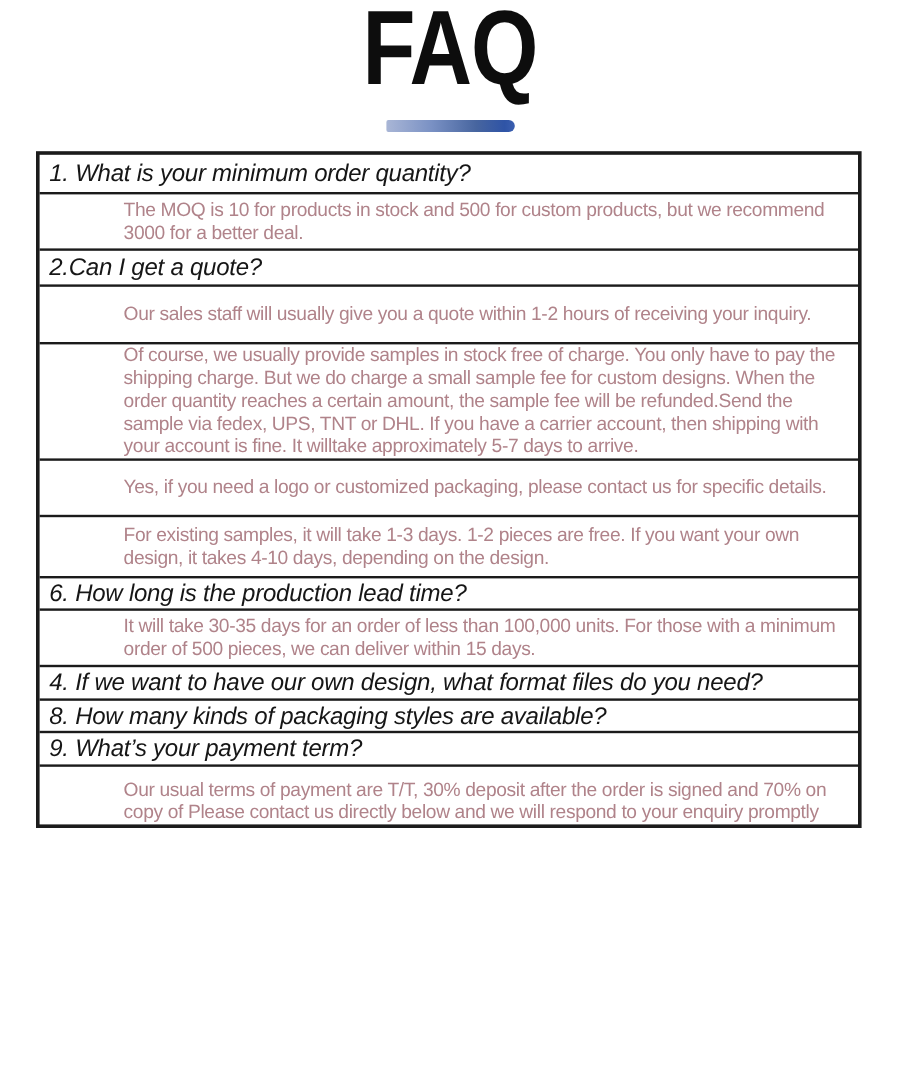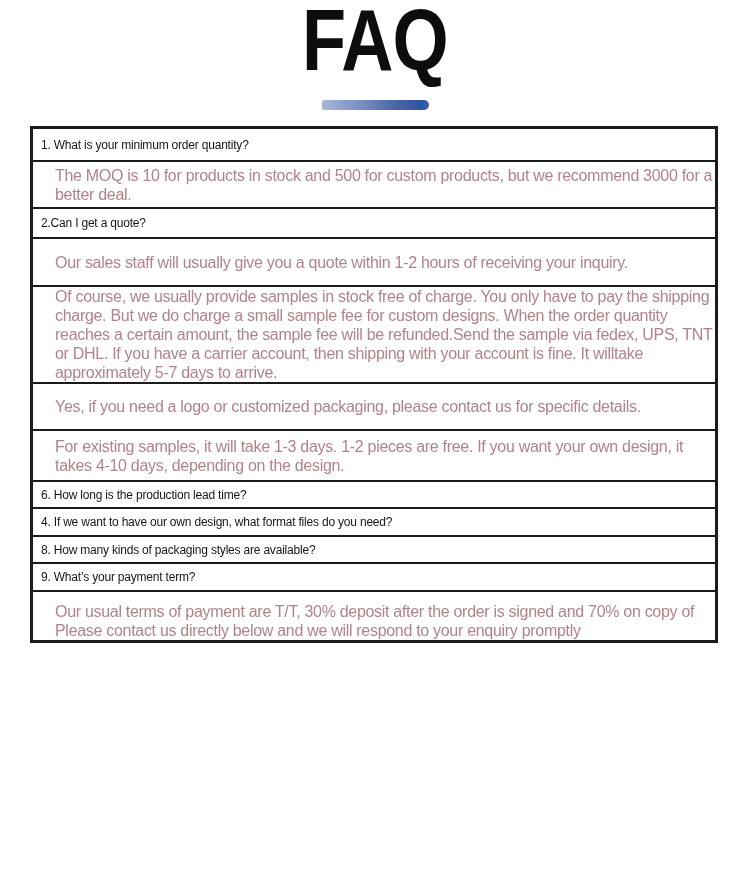--- a/index.html
+++ b/index.html
@@ -65,29 +65,31 @@
   .row.q {
     padding-left: 8px;
     padding-right: 4px;
   }
   .row.a {
     padding-left: 22px;
     padding-right: 2px;
   }
   .q-text {
     color: #161616;
-    font-size: 12px;
+    font-size: 20px;
     line-height: 20px;
     letter-spacing: -0.2px;
+    font-style: italic;
   }
   .a-text {
     color: #b0838a;
     font-size: 16px;
     line-height: 19px;
     letter-spacing: -0.3px;
+    margin-left: 48px;
   }
 </style>
 </head>
 <body>
 
 <div class="faq-header">
   <h1 class="faq-title"><span class="squeeze">FAQ</span></h1>
 </div>
 <div class="title-underline"></div>
 
@@ -115,20 +117,23 @@
     <span class="a-text">Yes, if you need a logo or customized packaging, please contact us for specific details.</span>
   </div>
 
   <div class="row a" style="min-height:51px">
     <span class="a-text">For existing samples, it will take 1-3 days. 1-2 pieces are free. If you want your own design, it takes 4-10 days, depending on the design.</span>
   </div>
 
   <div class="row q" style="min-height:27px">
     <span class="q-text">6. How long is the production lead time?</span>
   </div>
+  <div class="row a" style="min-height:47px">
+    <span class="a-text">It will take 30-35 days for an order of less than 100,000 units. For those with a minimum order of 500 pieces, we can deliver within 15 days.</span>
+  </div>
 
   <div class="row q" style="min-height:28px">
     <span class="q-text">4. If we want to have our own design, what format files do you need?</span>
   </div>
 
   <div class="row q" style="min-height:27px">
     <span class="q-text">8. How many kinds of packaging styles are available?</span>
   </div>
 
   <div class="row q" style="min-height:28px">

